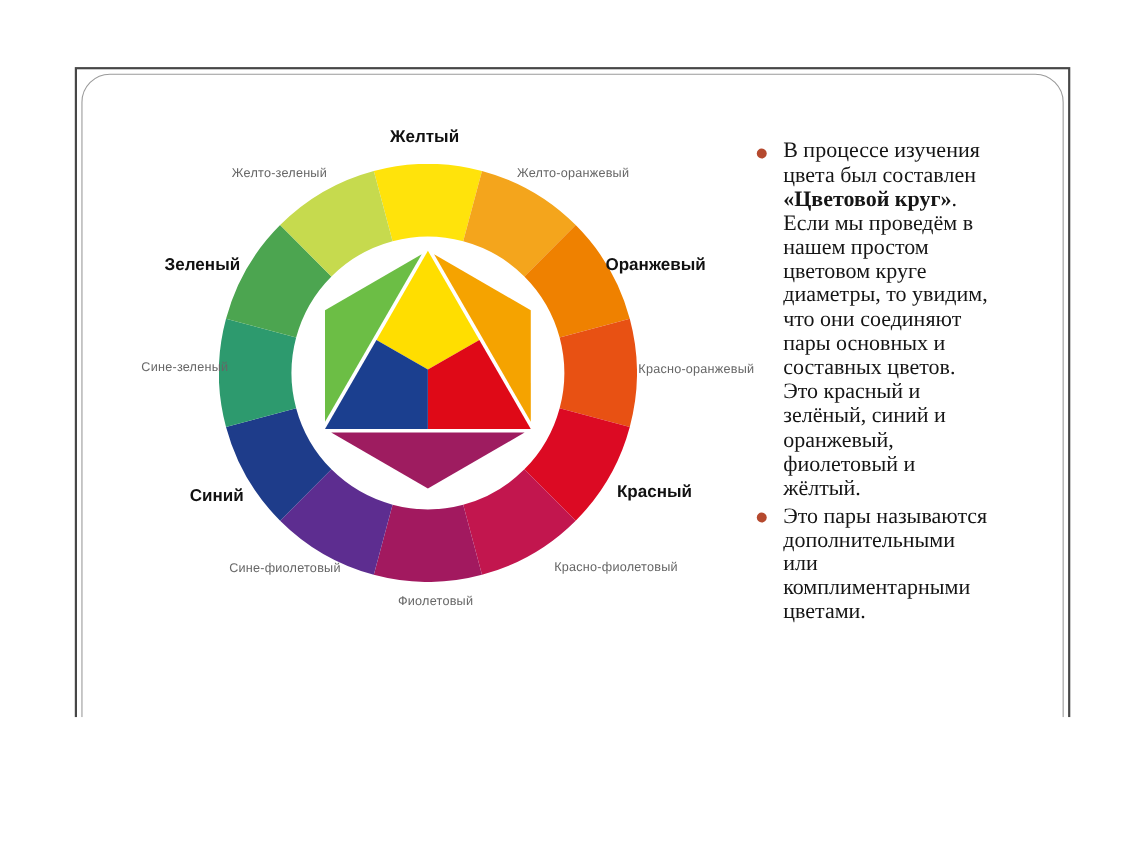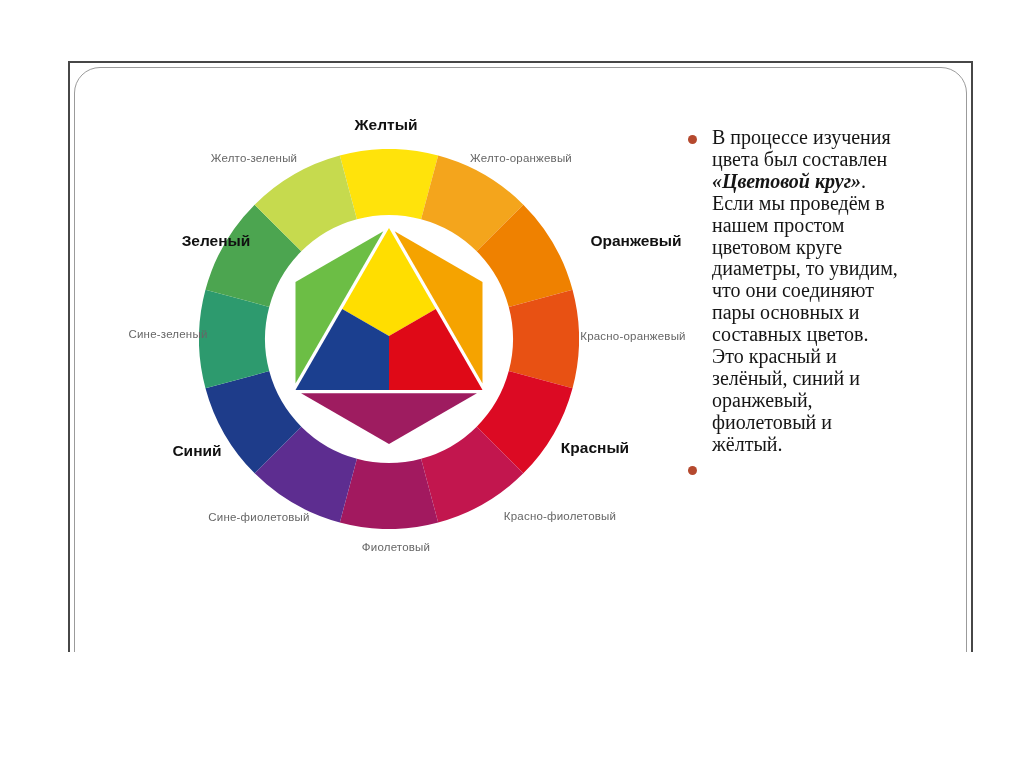--- a/index.html
+++ b/index.html
@@ -15,21 +15,21 @@
   .wheel-label{position:absolute;transform:translateX(-50%);white-space:nowrap;
         font-size:11.5px;color:#666666;letter-spacing:0.2px;}
   .wheel-label.bold{font-weight:bold;color:#111111;font-size:15.5px;letter-spacing:0;}
   
   #text-block{position:absolute;left:688px;top:127px;width:276px;
         font-family:"Liberation Serif",serif;font-size:20px;line-height:21.9px;color:#151515;}
   ul#bullet-list{list-style:none;margin:0;padding:0 0 0 24px;}
   ul#bullet-list li{position:relative;margin:0 0 3px 0;}
   .bullet-dot{position:absolute;left:-24px;top:7.5px;width:9px;height:9px;border-radius:50%;}
   .seg{white-space:pre-line;text-align:right;}
-  b.seg{font-weight:bold;font-style:italic;}
+  b.seg{font-weight:bold;}
 </style>
 </head>
 <body>
 
 <div id="canvas">
   <div id="card">
     <div id="card-inner"></div>
   </div>
 
   <svg id="wheel-svg" viewBox="0 0 380 380">
@@ -48,29 +48,29 @@
       <polygon points="283.5307436087194,133 195.61184461652317,82.24000000000001 283.5307436087194,234.51999999999998" fill="#F5A300"></polygon>
       <polygon points="190,295 277.9188989921962,244.23999999999998 102.08110100780382,244.24000000000007" fill="#9E1C60"></polygon>
       <polygon points="96.46925639128064,133 96.46925639128065,234.52000000000004 184.38815538347683,82.24000000000001" fill="#6CBE45"></polygon>
       <polygon points="190,79 236.7653718043597,160 190,187 143.2346281956403,160.00000000000003" fill="#FFDE00"></polygon>
       <polygon points="283.5307436087194,240.99999999999997 190,241 190,187 236.7653718043597,160" fill="#DF0917"></polygon>
       <polygon points="96.46925639128065,241.00000000000006 143.2346281956403,160.00000000000003 190,187 190,241" fill="#1B3F8F"></polygon>
     </svg>
   <div id="wheel-labels">
       <div class="wheel-label bold" style="left: 386px; top: 116px;">Желтый</div>
       <div class="wheel-label" style="left: 521px; top: 152px;">Желто-оранжевый</div>
-      <div class="wheel-label bold" style="left: 596px; top: 232px; margin-left: 40px;">Оранжевый</div>
+      <div class="wheel-label bold" style="left: 596px; top: 232px;">Оранжевый</div>
       <div class="wheel-label" style="left: 633px; top: 330px;">Красно-оранжевый</div>
       <div class="wheel-label bold" style="left: 595px; top: 439px;">Красный</div>
       <div class="wheel-label" style="left: 536px; top: 510px; margin-left: 24px;">Красно-фиолетовый</div>
       <div class="wheel-label" style="left: 396px; top: 541px;">Фиолетовый</div>
       <div class="wheel-label" style="left: 259px; top: 511px;">Сине-фиолетовый</div>
       <div class="wheel-label bold" style="left: 197px; top: 442px;">Синий</div>
       <div class="wheel-label" style="left: 168px; top: 328px;">Сине-зеленый</div>
-      <div class="wheel-label bold" style="left: 216px; top: 232px;">Зеленый</div>
+      <div class="wheel-label bold" style="left: 184px; top: 232px;">Зеленый</div>
       <div class="wheel-label" style="left: 254px; top: 152px;">Желто-зеленый</div>
     </div>
 
   <div id="text-block">
     <ul id="bullet-list">
       <li>
         <span class="bullet-dot" style="background: rgb(181, 73, 46);"></span><span class="seg">В процессе изучения
 цвета был составлен
 </span><b class="seg">«Цветовой круг»</b><span class="seg">.
 Если мы проведём в
@@ -80,17 +80,21 @@
 что они соединяют
 пары основных и
 составных цветов.
 Это красный и
 зелёный, синий и
 оранжевый,
 фиолетовый и
 жёлтый.</span>
       </li>
       <li>
-        <span class="bullet-dot" style="background: rgb(181, 73, 46);"></span>
+        <span class="bullet-dot" style="background: rgb(181, 73, 46);"></span><span class="seg">Это пары называются
+дополнительными
+или
+комплиментарными
+цветами.</span>
       </li>
     </ul>
   </div>
 </div>
 
 </body></html>

